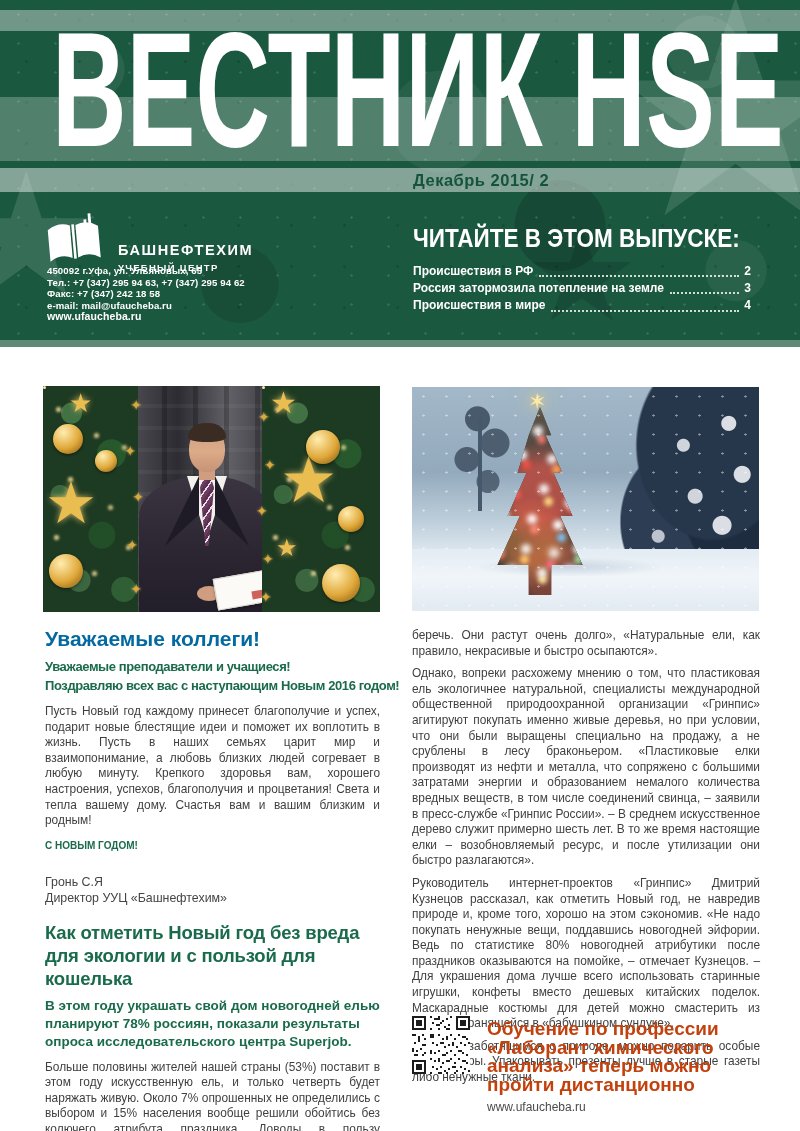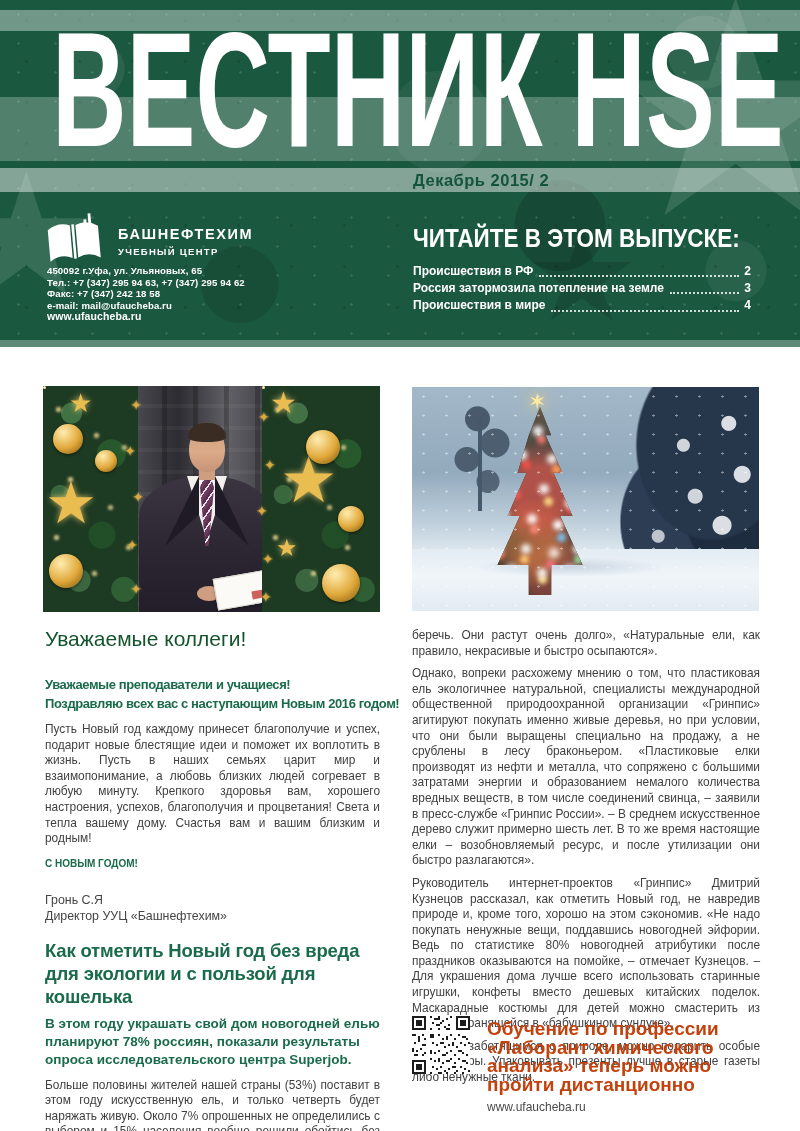--- a/index.html
+++ b/index.html
@@ -31,21 +31,21 @@
   .ds3{font-size:130px;right:160px;top:210px;color:rgba(0,0,0,.12);}
 
   .masthead-title{position:absolute;left:52px;top:2px;z-index:2;color:#fff;font-weight:bold;
     font-size:164px;line-height:176px;white-space:nowrap;transform:scaleX(.63);transform-origin:left top;}
   .issue-date{position:absolute;left:413px;top:169px;z-index:2;color:#14543c;font-weight:bold;
     font-size:16.5px;line-height:22px;letter-spacing:.5px;}
 
   
   .logo-block{position:absolute;left:46px;top:212px;z-index:2;display:flex;align-items:flex-start;}
   .logo-icon{width:56px;height:58px;margin-right:16px;transform:rotate(-5deg);}
-  .logo-text-name{color:#fff;font-weight:bold;font-size:14.5px;letter-spacing:1.6px;margin-top:14px;}
+  .logo-text-name{color:#fff;font-weight:bold;font-size:14.5px;letter-spacing:1.6px;margin-top:30px;}
   .logo-text-sub{color:#fff;font-weight:bold;font-size:9.5px;letter-spacing:1.3px;margin-top:4px;}
   .contact-block{position:absolute;left:47px;top:265px;z-index:2;color:#fff;font-size:9.6px;
     line-height:11.6px;font-weight:bold;letter-spacing:.1px;}
   .contact-block .www{font-size:10.5px;}
 
   
   .toc{position:absolute;left:413px;top:224px;width:338px;z-index:2;color:#fff;}
   .toc-heading{font-weight:bold;font-size:25px;line-height:28px;transform:scaleX(.9);
     transform-origin:left;white-space:nowrap;margin-bottom:11px;}
   .toc-item{display:flex;align-items:flex-end;font-size:12px;line-height:17.2px;font-weight:bold;}
@@ -171,21 +171,21 @@
      56px 164px 5px 3px rgba(255,255,255,.92),84px 162px 6px 4px #fff;}
   .tree-topper{position:absolute;left:116px;top:4px;z-index:3;font-size:22px;line-height:1;color:#ffe9a0;
     text-shadow:0 0 12px #ffd86b,0 0 24px rgba(255,216,107,.8);}
   .p2-flakes{position:absolute;inset:0;z-index:4;opacity:.5;
     background-image:radial-gradient(rgba(255,255,255,.9) 0 1px, transparent 1.6px);background-size:23px 19px;}
 
   
   .col{position:absolute;color:#3f3f3f;}
   .col-left{left:45px;top:626px;width:335px;}
   .col-right{left:412px;top:628px;width:348px;}
-  .h1{color:#14532d;font-weight:normal;font-size:21px;line-height:25px;margin:0 0 24px;}
+  .h1{color:#0369a1;font-weight:bold;font-size:21px;line-height:25px;margin:0 0 6px;}
   .lead-line{color:#1a6b4b;font-weight:bold;font-size:13px;line-height:19px;letter-spacing:-.4px;white-space:nowrap;}
   .lead-gap{margin-bottom:9px;}
   p.body-text{font-size:11.9px;line-height:15.6px;text-align:justify;margin:0 0 7px;}
   .hny{color:#1a6b4b;font-weight:bold;font-size:10px;line-height:18px;margin:8px 0 19px;}
   .sig{font-size:12.4px;line-height:16.5px;color:#454545;}
   .h2{color:#1a6b4b;font-weight:bold;font-size:18.5px;line-height:23px;letter-spacing:-.2px;margin:14px 0 7px;}
   .article-lead{color:#1a6b4b;font-weight:bold;font-size:13.5px;line-height:18.3px;margin:0 0 8px;}
 
   
   .qr-block{position:absolute;left:412px;top:1016px;width:348px;display:flex;align-items:flex-start;}

